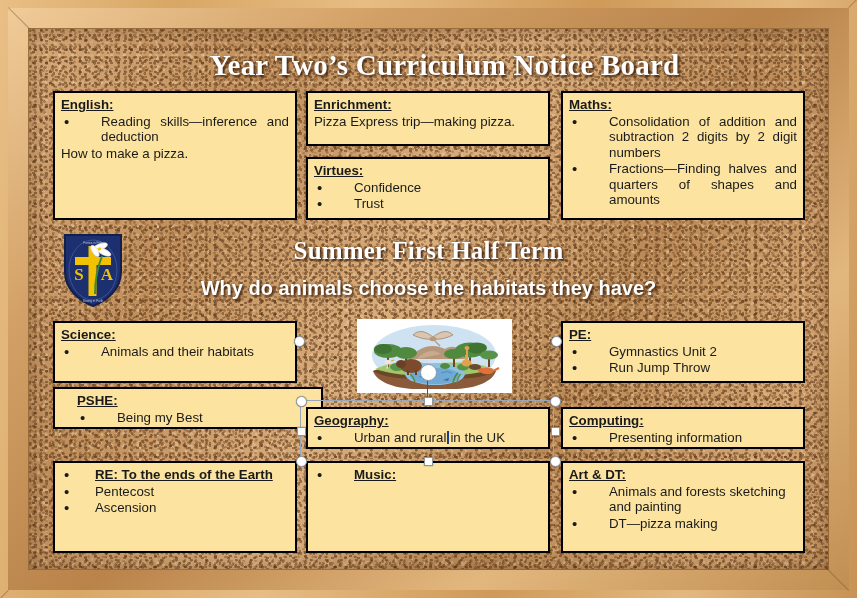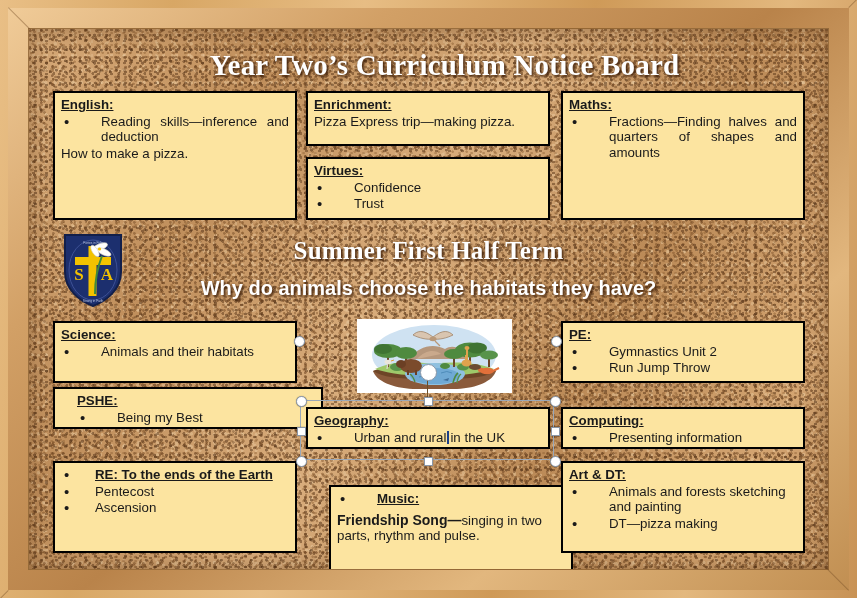--- a/index.html
+++ b/index.html
@@ -257,20 +257,21 @@
       <span class="hdr">Virtues:</span>
       <ul>
         <li>Confidence</li>
         <li>Trust</li>
       </ul>
     </div>
 
     <div class="card just" style="left:532px;top:62px;width:244px;height:129px;">
       <span class="hdr">Maths:</span>
       <ul>
+        <li>Consolidation of addition and subtraction 2 digits by 2 digit numbers</li>
         <li>Fractions—Finding halves and quarters of shapes and amounts</li>
       </ul>
     </div>
 
     <div class="card" style="left:24px;top:292px;width:244px;height:62px;">
       <span class="hdr">Science:</span>
       <ul>
         <li>Animals and their habitats</li>
       </ul>
     </div>
@@ -305,25 +306,24 @@
     </div>
 
     <div class="card tight" style="left:24px;top:432px;width:244px;height:92px;">
       <ul>
         <li style="padding-left:34px;"><span class="b u">RE:   To the ends of the Earth</span></li>
         <li style="padding-left:34px;">Pentecost</li>
         <li style="padding-left:34px;">Ascension</li>
       </ul>
     </div>
 
-    <div class="card" style="left:277px;top:456px;width:244px;height:92px;margin-left:23px;">
+    <div class="card" style="left:277px;top:432px;width:244px;height:92px;">
       <ul>
         <li><span class="b u">Music:</span></li>
       </ul>
-      <p style="margin-top:5px;"><span class="b" style="font-size:14px;">Friendship Song—</span><span>singing in two parts, rhythm and pulse.</span></p>
     </div>
 
     <div class="card" style="left:532px;top:432px;width:244px;height:92px;">
       <span class="hdr">Art &amp; DT:</span>
       <ul>
         <li>Animals and forests sketching and painting</li>
         <li>DT—pizza making</li>
       </ul>
     </div>
 

